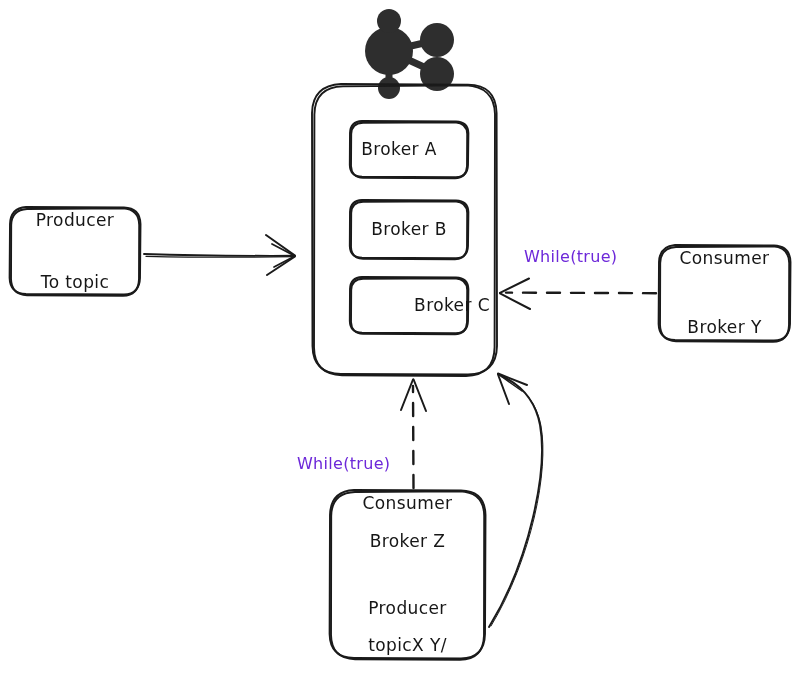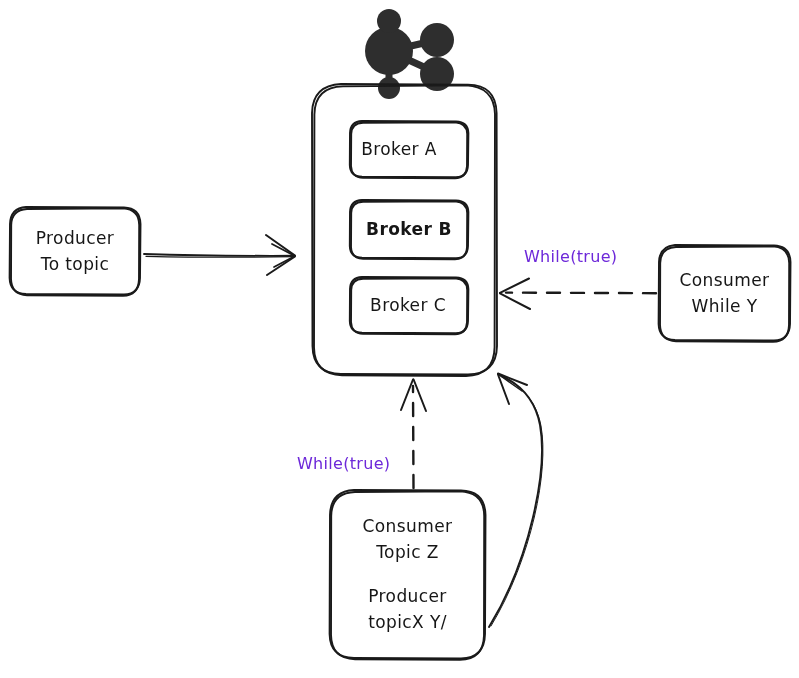--- a/index.html
+++ b/index.html
@@ -43,21 +43,21 @@
   }
   .edge-label {
     position: absolute;
     color: #6d28d9;
     font-family: "DejaVu Sans", sans-serif;
     white-space: pre;
     letter-spacing: 0.3px;
   }
   
   .s-broker { font-size: 17px; line-height: 20px; }
-  .s-box    { font-size: 17px; line-height: 26px; }
+  .s-box    { font-size: 17px; line-height: 26px; justify-content: space-between; }
   .s-edge   { font-size: 16px; line-height: 18px; }
   .gap-row  { height: 18px; }
 </style>
 </head>
 <body>
 
 <div id="canvas">
 
   <svg id="sketch" viewBox="0 0 799 678" xmlns="http://www.w3.org/2000/svg">
 
@@ -142,41 +142,41 @@
       <path d="M509,404 L498,374.5" stroke-width="2.0"></path>
       <path d="M522,391 L498,374" stroke-width="1.5"></path>
     </g>
 
   </svg>
 
   <div class="node-label s-broker" style="left:350px; top:121px; width:98px; height:56px;">
     <span class="line">Broker A</span>
   </div>
 
-  <div class="node-label s-broker" style="left:350px; top:200px; width:118px; height:58px;font-weight:bold;">
+  <div class="node-label s-broker" style="left:350px; top:200px; width:118px; height:58px;">
     <span class="line">Broker B</span>
   </div>
 
-  <div class="node-label s-broker" style="left:350px; top:277px; width:116px; height:56px;">
+  <div class="node-label s-broker" style="left:350px; top:277px; width:116px; height:56px;padding-left:44px;">
     <span class="line">Broker C</span>
   </div>
 
   <div class="node-label s-box" style="left:10px; top:207px; width:130px; height:88px;">
     <span class="line">Producer</span>
     <span class="line">To topic</span>
   </div>
 
   <div class="node-label s-box" style="left:659px; top:245px; width:131px; height:95px;">
     <span class="line">Consumer</span>
-    <span class="line">While Y</span>
+    <span class="line">Broker Y</span>
   </div>
 
   <div class="node-label s-box" style="left:330px; top:490px; width:155px; height:168px;">
     <span class="line">Consumer</span>
-    <span class="line">Topic Z</span>
+    <span class="line">Broker Z</span>
     <span class="gap-row"></span>
     <span class="line">Producer</span>
     <span class="line">topicX Y/</span>
   </div>
 
   <div class="edge-label s-edge" style="left:524px; top:248px;">While(true)</div>
 
   <div class="edge-label s-edge" style="left:297px; top:455px;">While(true)</div>
 
 </div>

